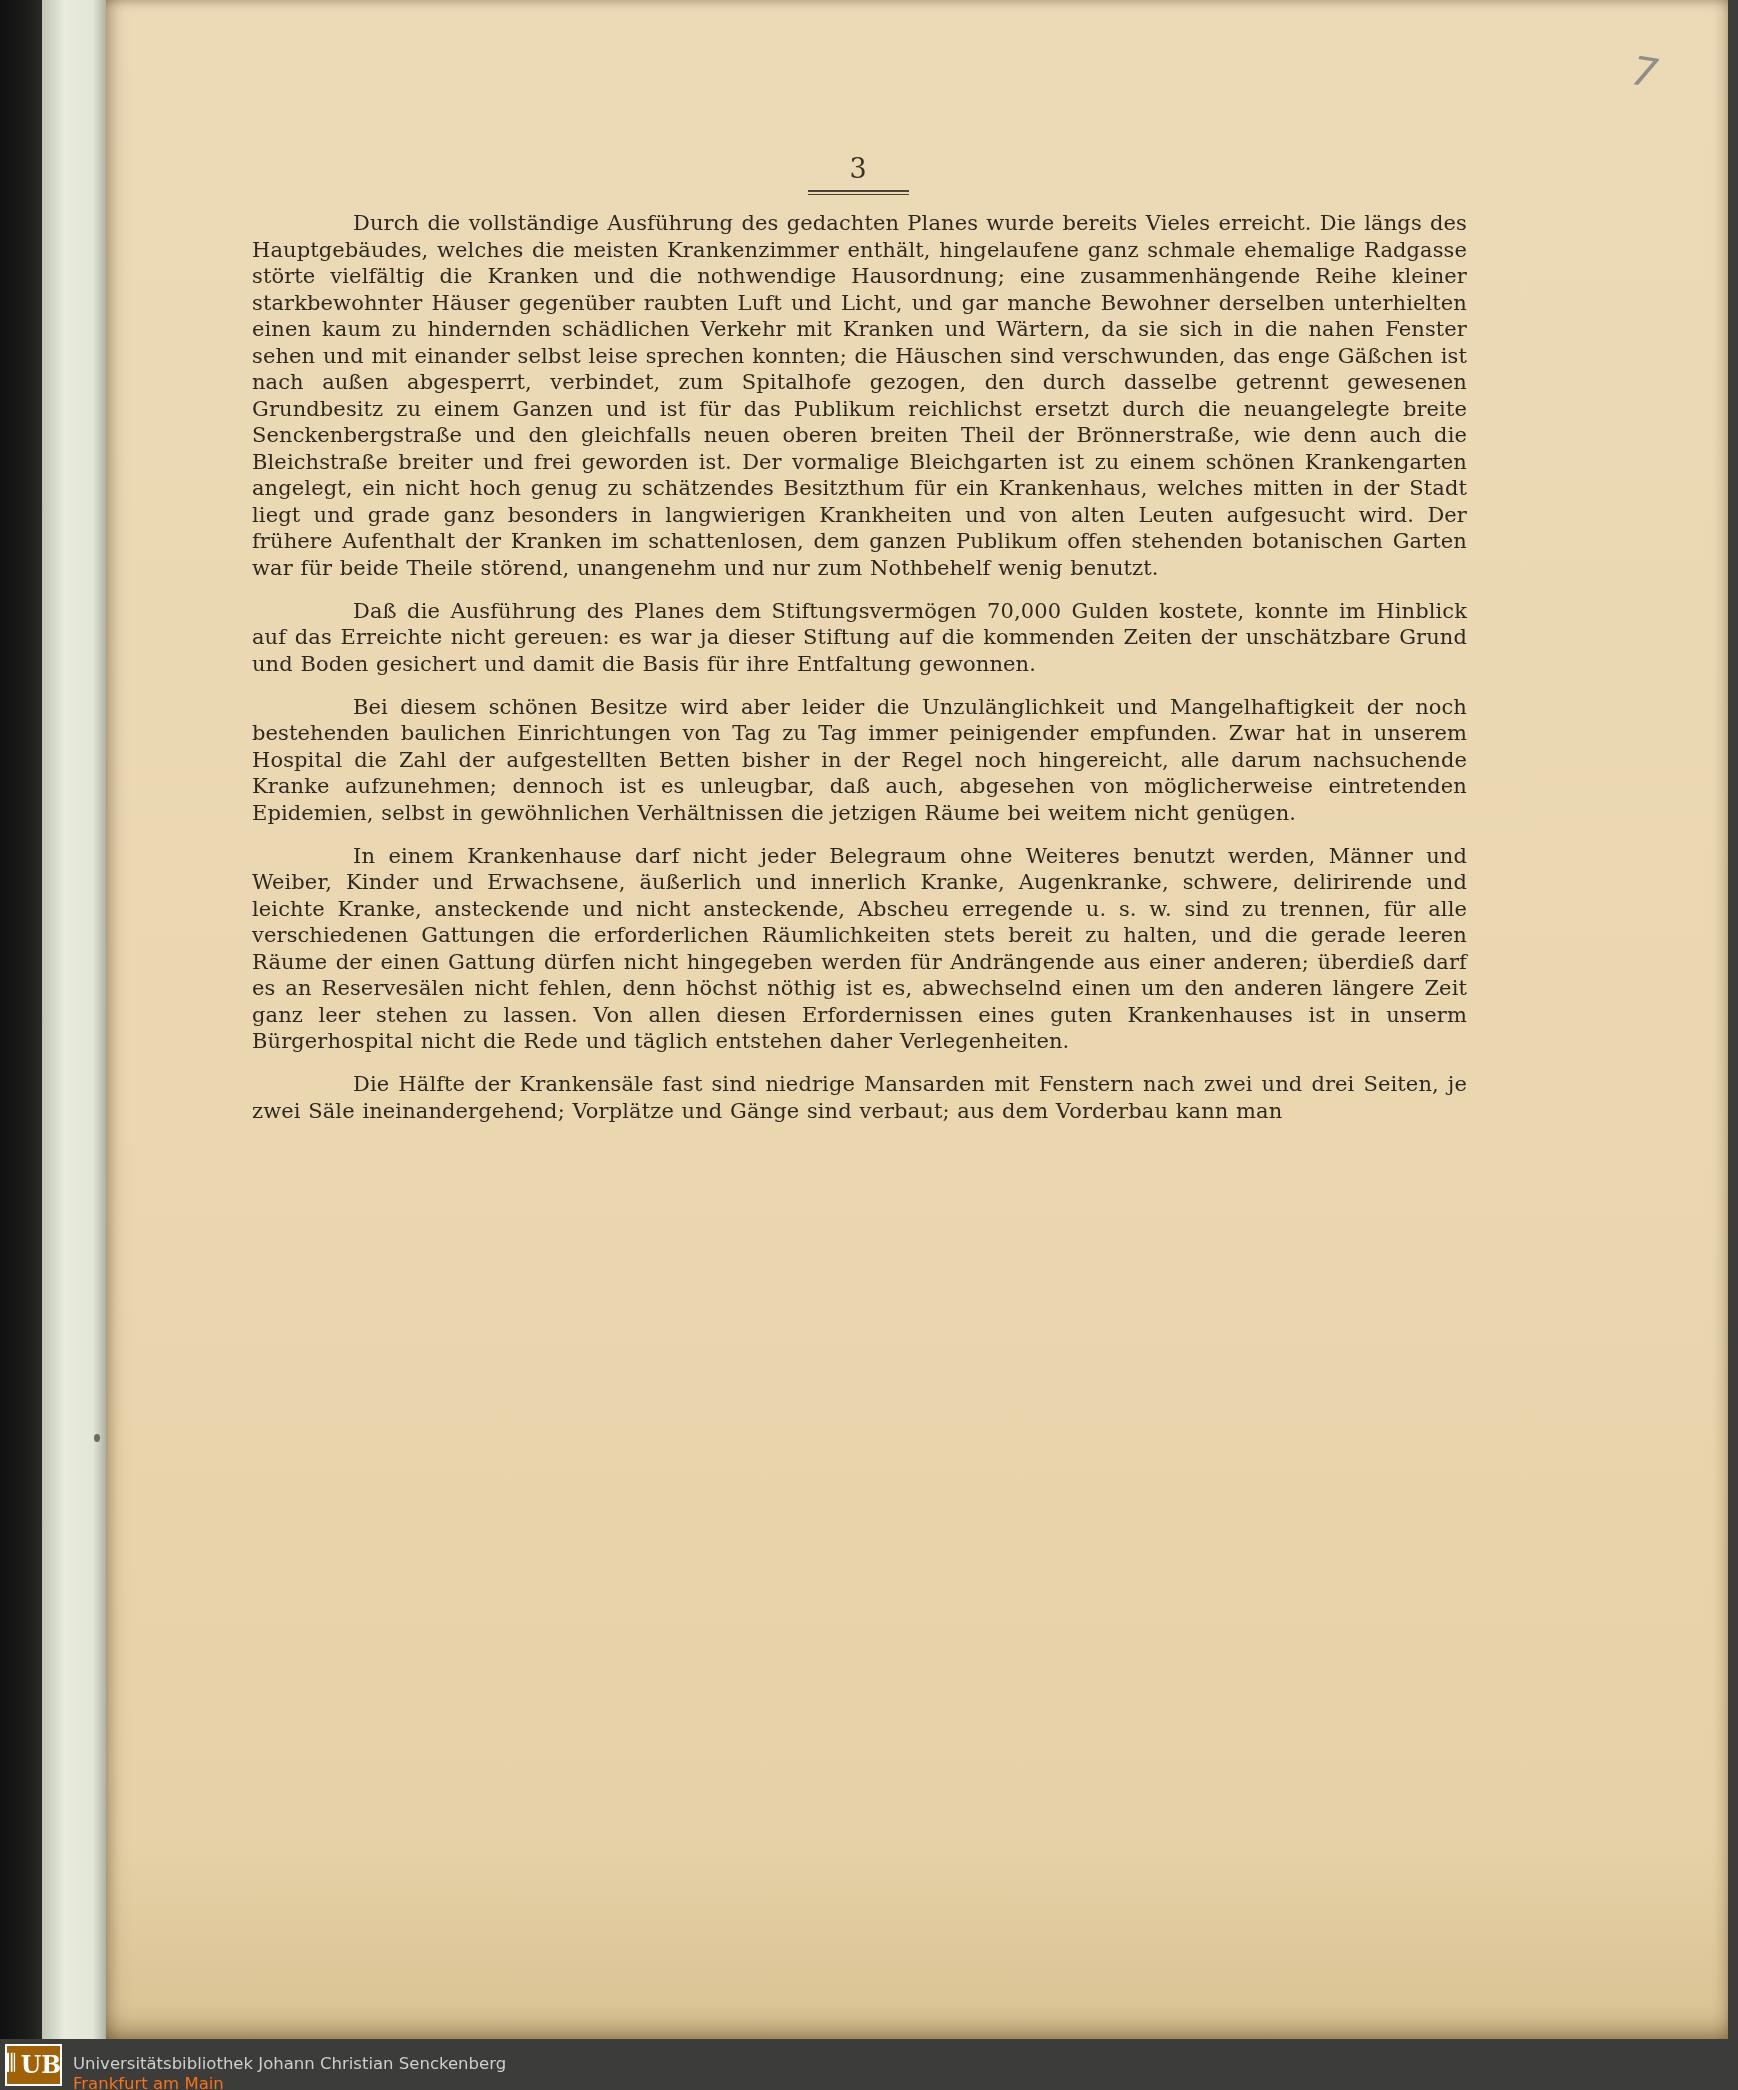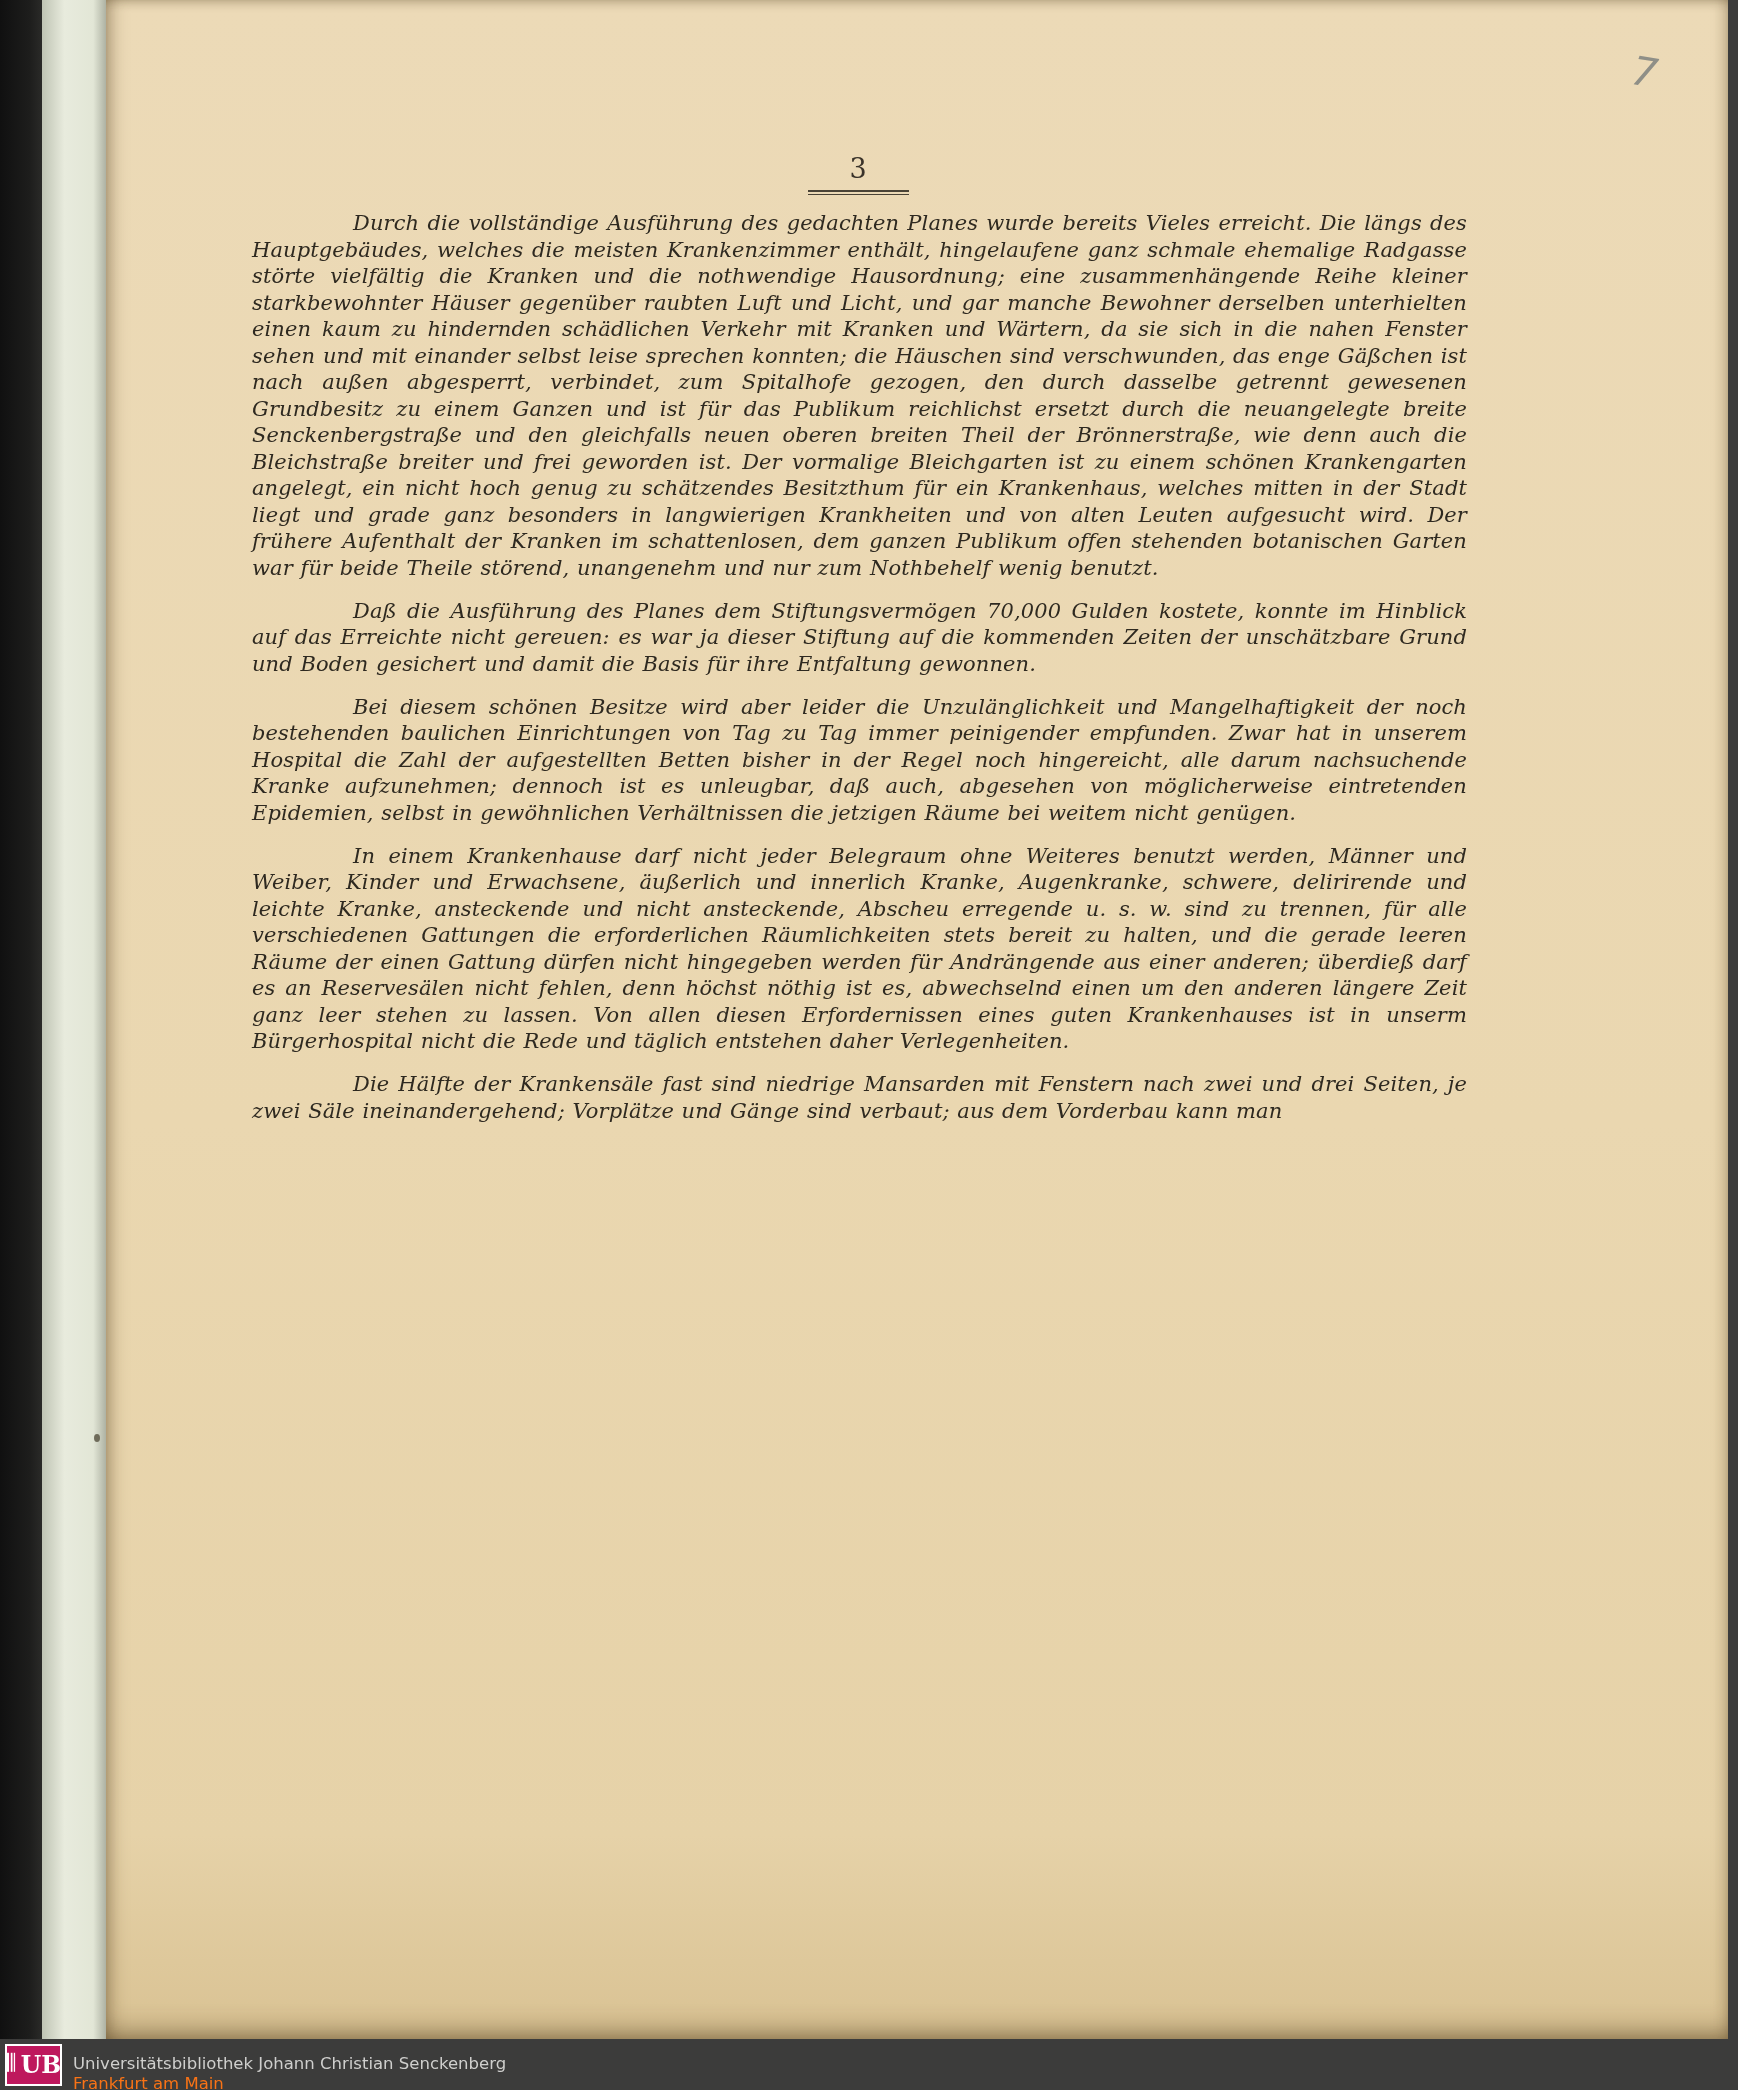--- a/index.html
+++ b/index.html
@@ -59,39 +59,38 @@
 
   
   .textblock {
     position:absolute; left:146px; top:210px; width:1215px;
     color:#2e2920;
     font-size:21px;
     line-height:26.5px;
     text-align:justify;
     letter-spacing:0.1px;
     word-spacing:0.9px;
-    font-style:italic;
   }
   .textblock p { text-indent:101px; margin-bottom:16.5px; }
 
   
   .speck {
     position:absolute; left:94px; top:1434px;
     width:6px; height:7.8px; border-radius:50%;
     background:#55503f; opacity:.8;
   }
 
   
   .footer {
     position:absolute; left:0; top:2039px; width:1738px; height:52px;
   }
   .ub-logo {
     position:absolute; left:5.2px; top:5.2px;
     width:57px; height:42px;
-    background:#be185d;
+    background:#a16207;
     border:2.2px solid #ffffff;
     color:#ffffff;
     display:flex; align-items:center; justify-content:center; gap:4.3px;
     font-family:"DejaVu Serif", serif;
     font-weight:bold; font-size:23.5px;
   }
   .ub-emblem { display:inline-block; }
   .footer-text {
     position:absolute; left:73px; top:7px;
     color:#cfcfcd;

